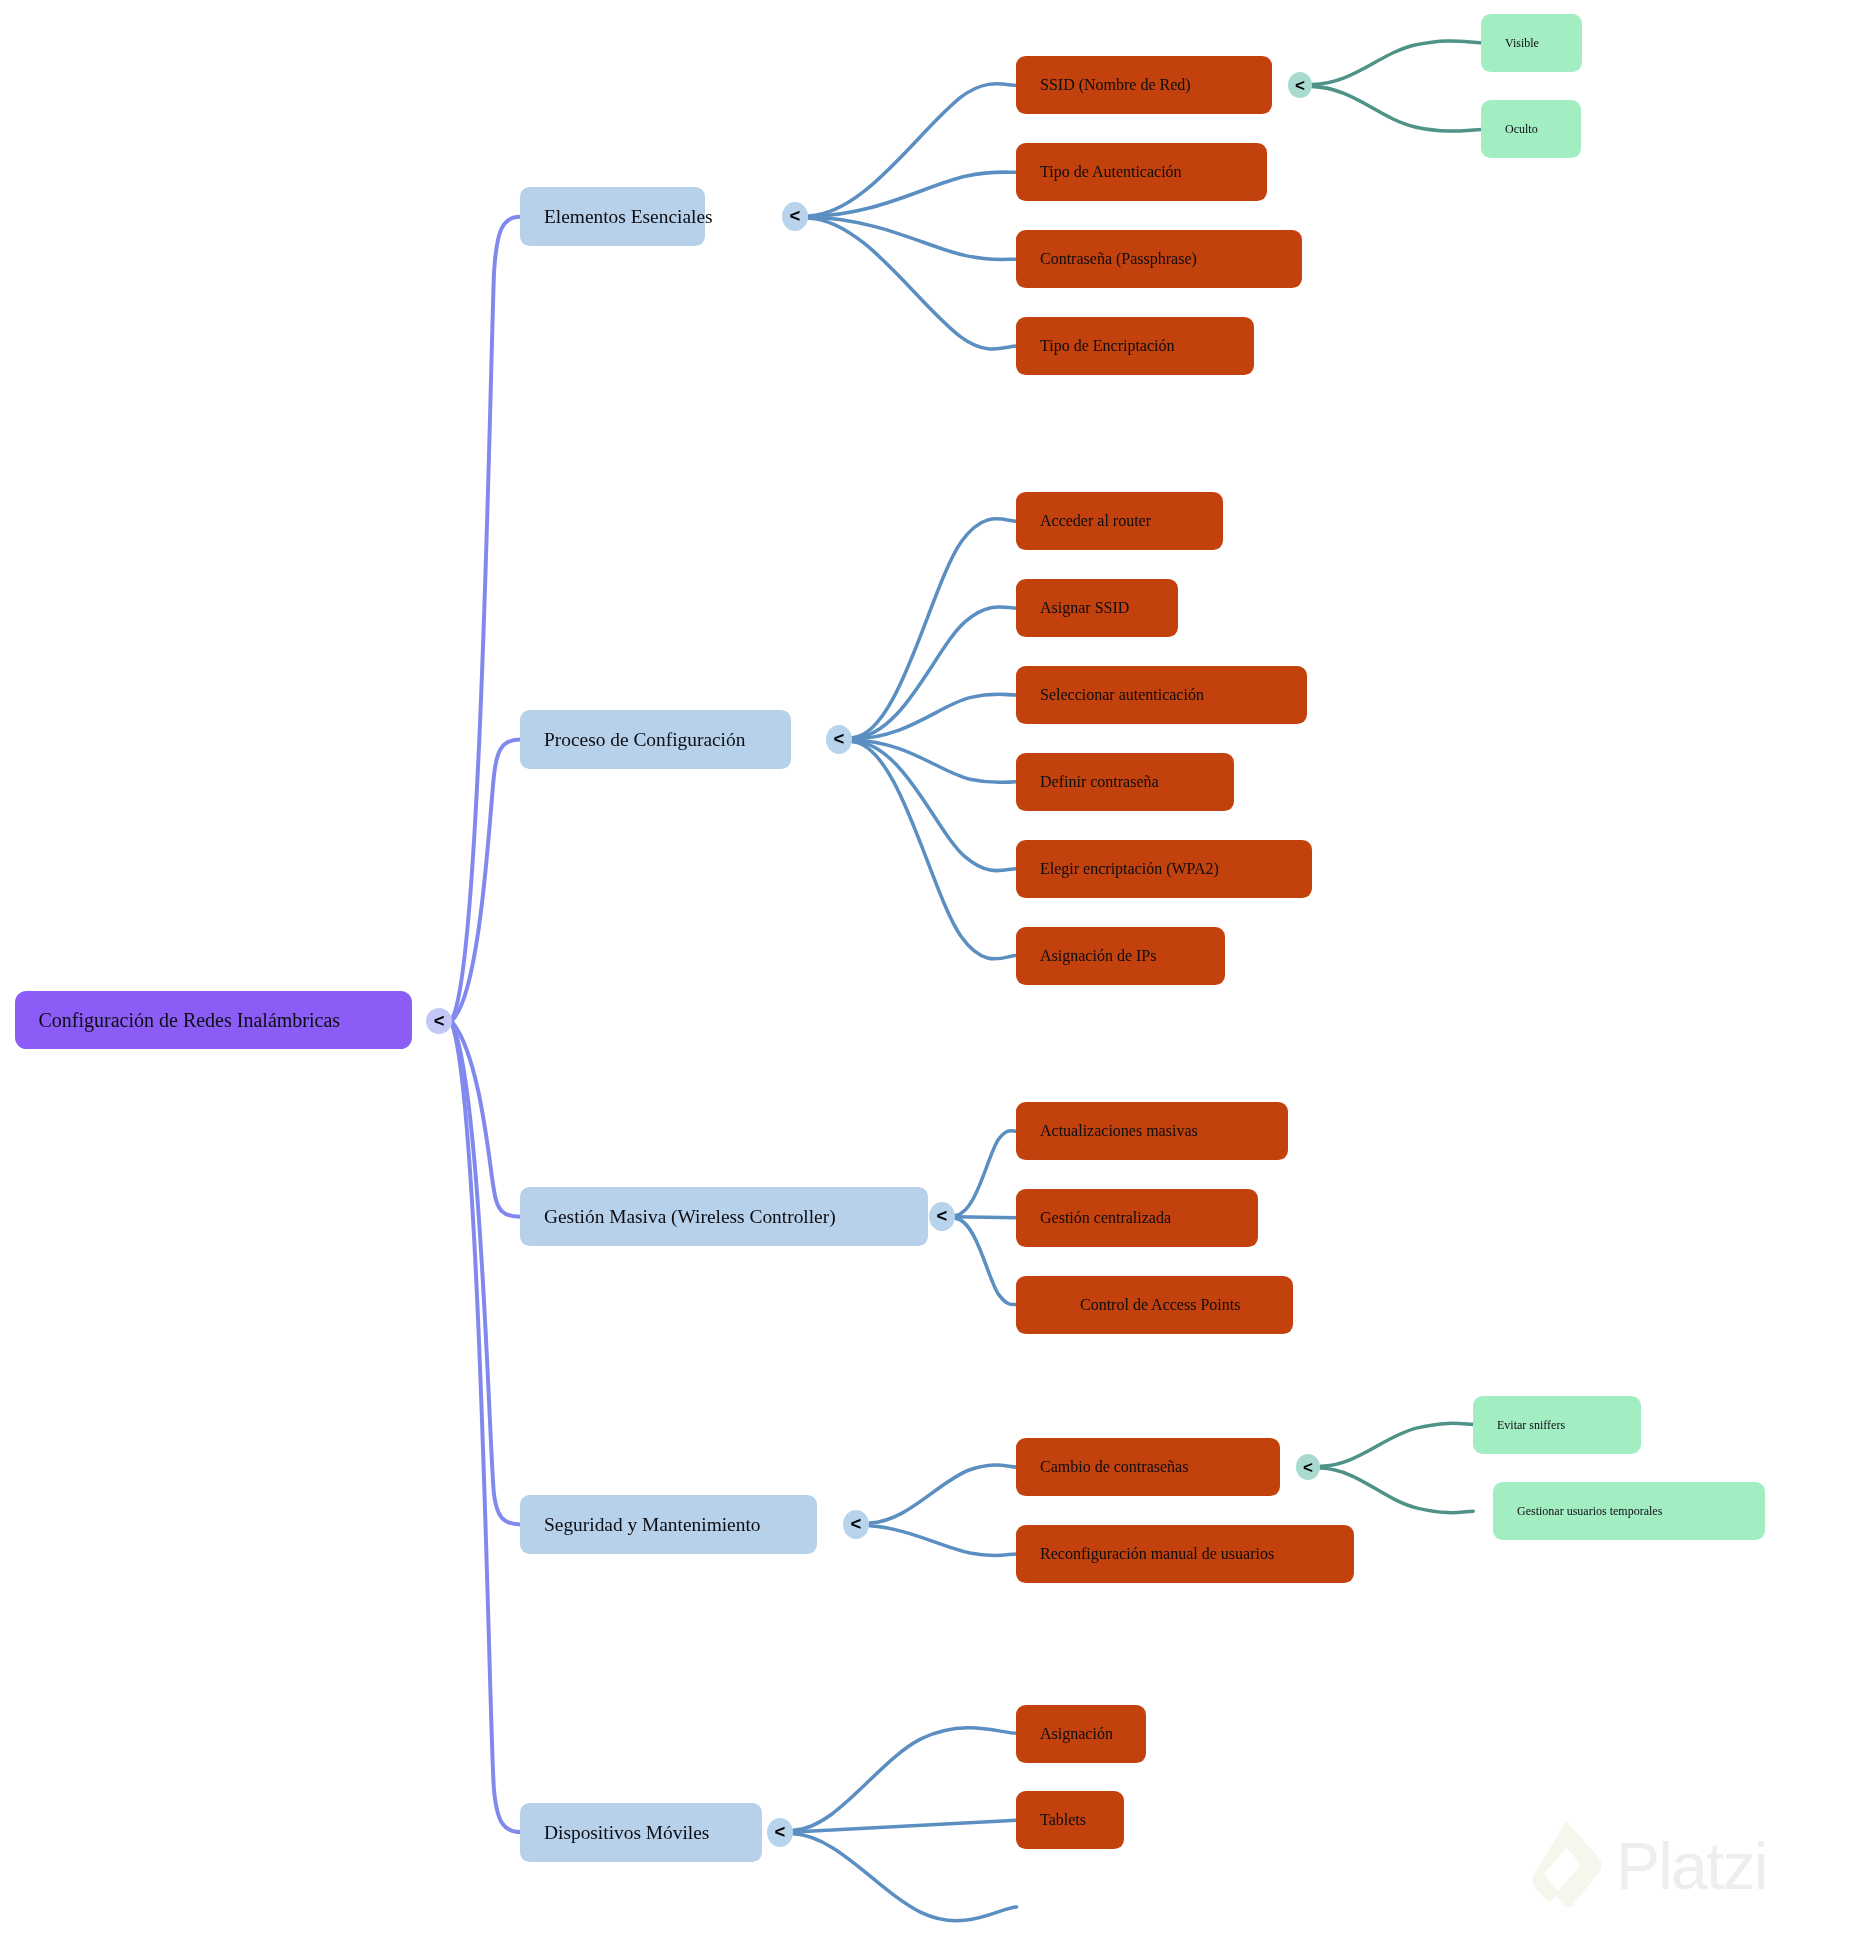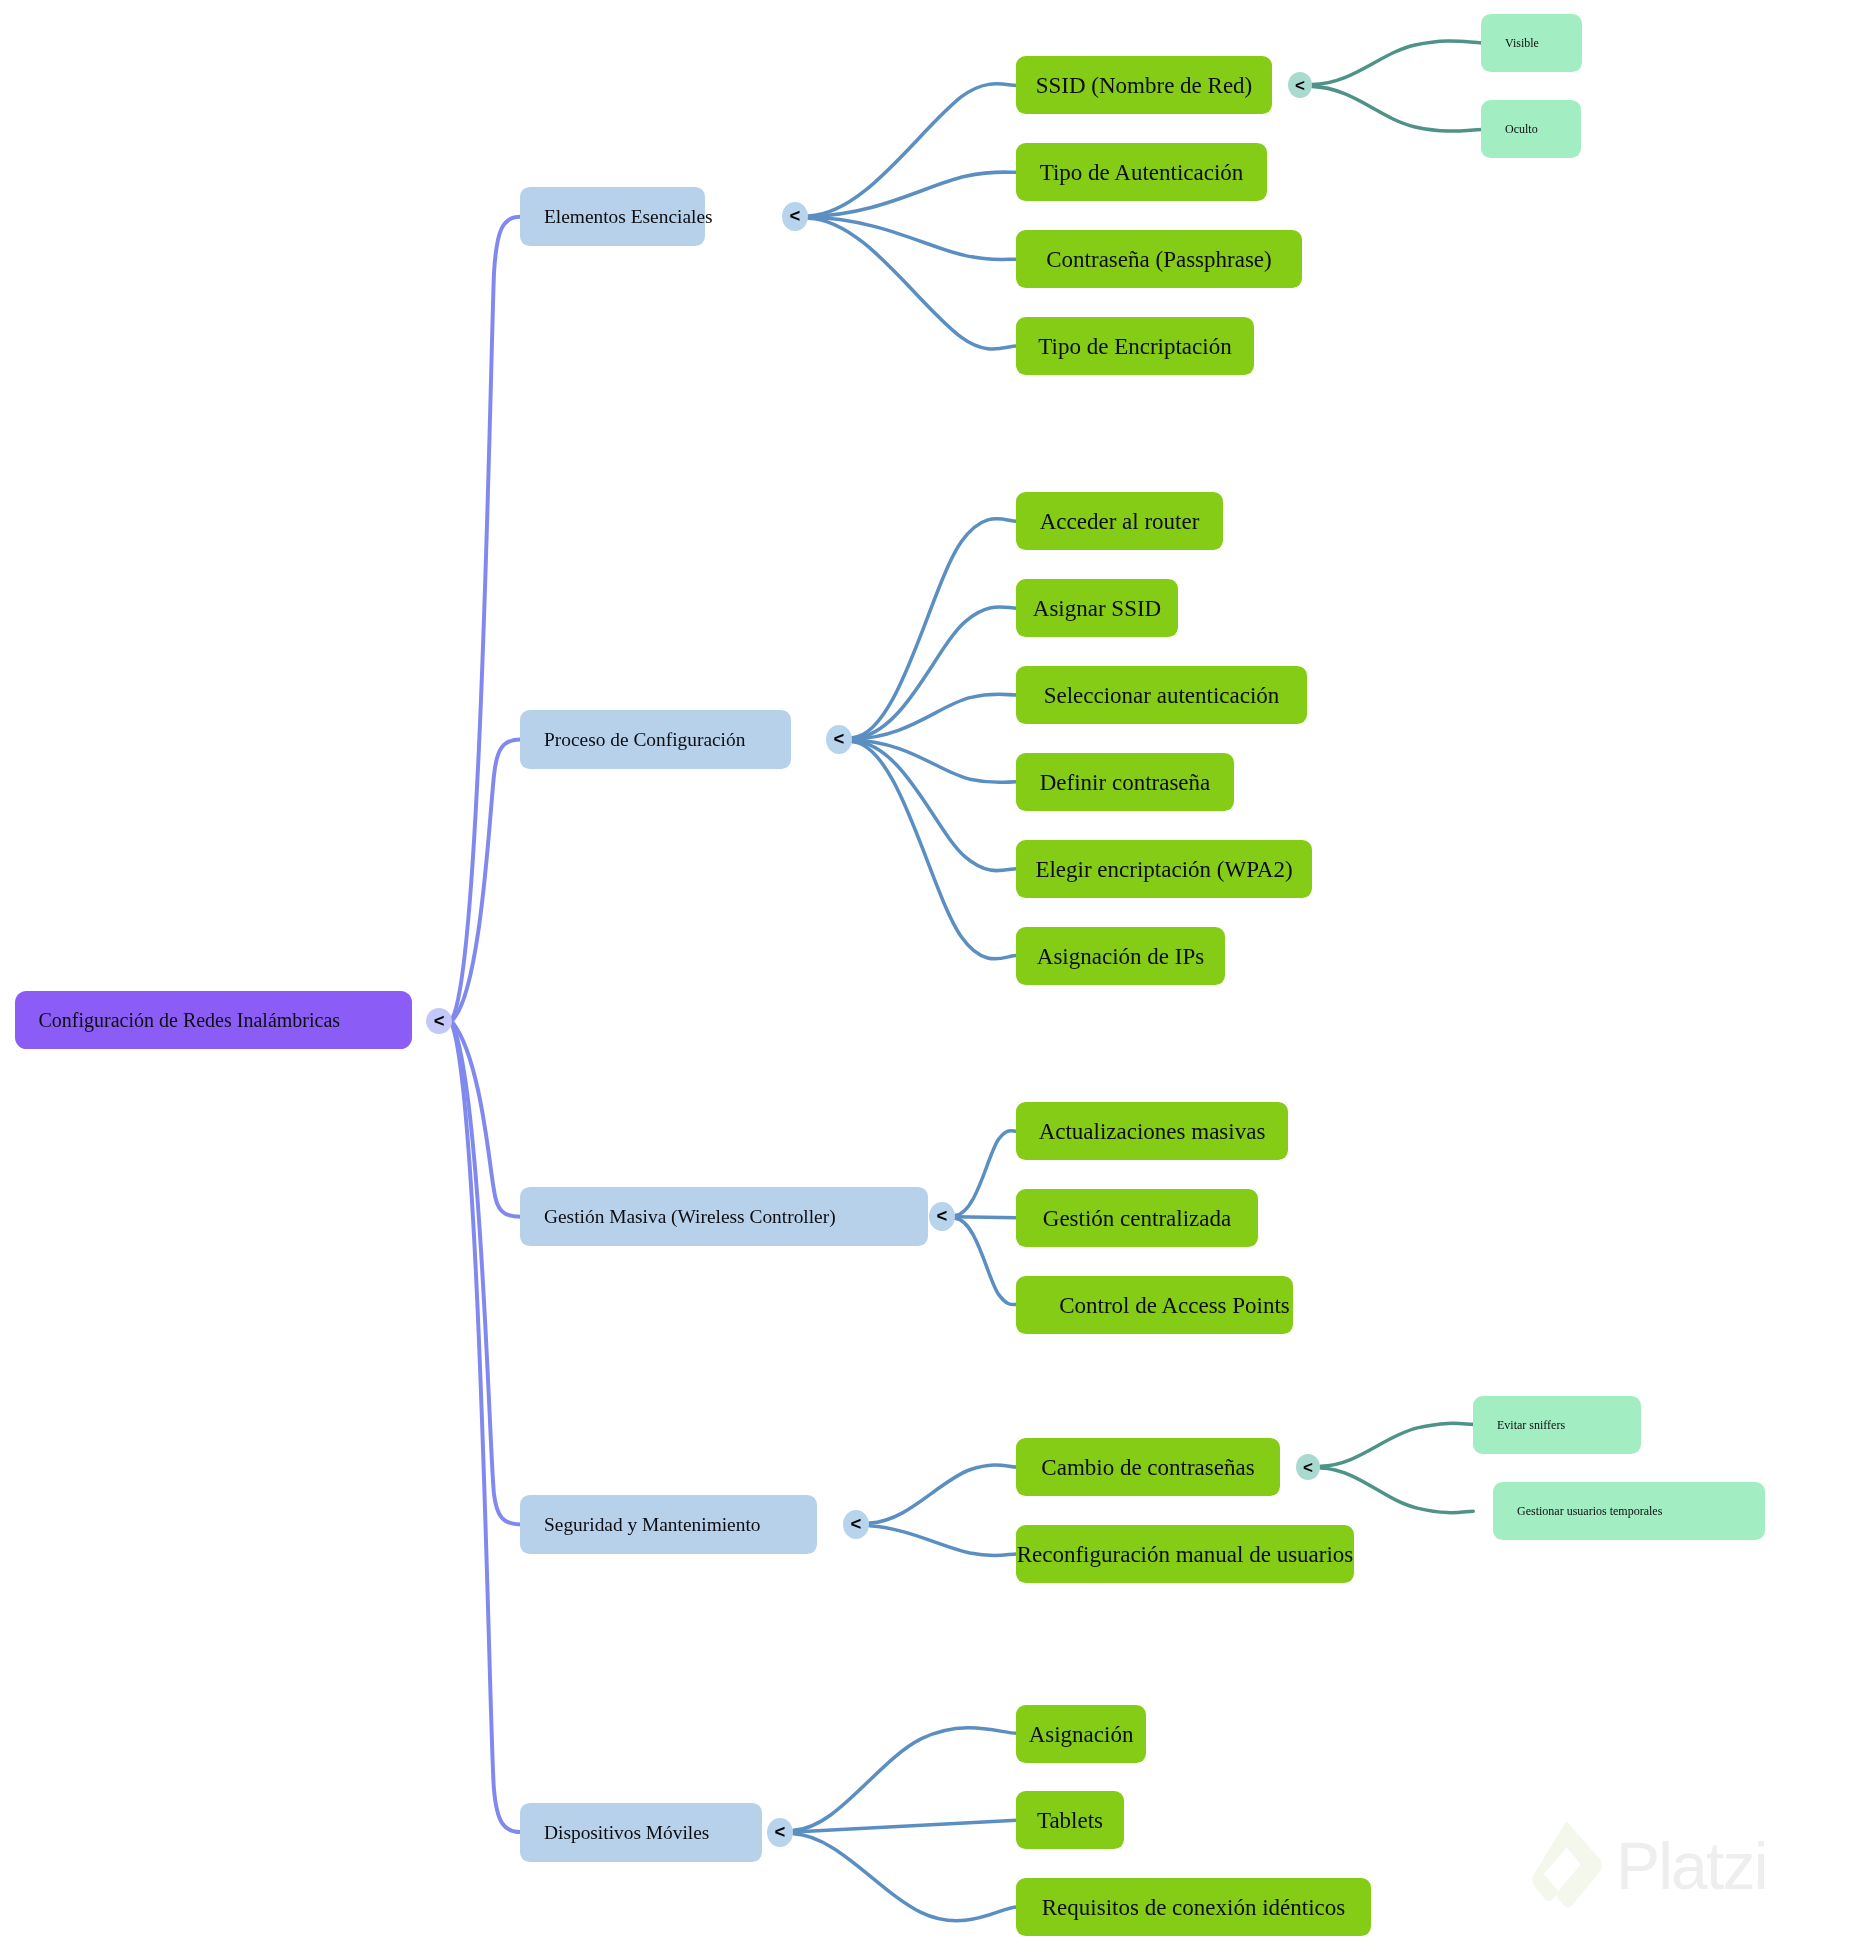--- a/index.html
+++ b/index.html
@@ -4,21 +4,21 @@
 <style>
   html,body{margin:0;padding:0;background:#ffffff;}
   body{font-family:"Liberation Serif", serif;}
   #stage{position:relative;width:1872px;height:1955px;background:#fff;overflow:hidden;}
   #edges{position:absolute;left:0;top:0;width:1872px;height:1955px;}
   .node{position:absolute;box-sizing:border-box;display:flex;align-items:center;border-radius:9.7px;
         color:#0d0d12;white-space:nowrap;}
   .node .lbl{display:block;padding-left:24px;padding-right:24px;line-height:1;}
   .n-root{background:#8b5cf6;font-size:20px;border-radius:11.5px;}
   .n-l1{background:#b7d1eb;font-size:19.4px;}
-  .n-l2{background:#84cc16;font-size:23px;justify-content:center;}
+  .n-l2{background:#c2410c;font-size:16px;}
   .n-l3{background:#a2eec2;font-size:12px;}
   .toggle{position:absolute;border-radius:50%;display:flex;align-items:center;justify-content:center;
           font-family:"Liberation Sans", sans-serif;font-weight:bold;color:#000;line-height:1;}
   .t-root{background:#c3c8f8;}
   .t-l1{background:#b7d4ec;}
   .t-l2{background:#a9dacf;}
   .wm{position:absolute;display:flex;align-items:center;}
   .wm-text{font-family:"Liberation Sans", sans-serif;font-size:66px;color:#eeeeee;letter-spacing:-1.8px;line-height:1;}
 </style>
 </head>
@@ -193,23 +193,20 @@
   <div class="node n-l3" style="left:1473px;top:1482px;width:272px;height:58px;margin-left:20px;">
     <span class="lbl">Gestionar usuarios temporales</span>
   </div>
 
   <div class="node n-l2" style="left:1016px;top:1705px;width:130px;height:58px;">
     <span class="lbl">Asignación</span>
   </div>
   <div class="node n-l2" style="left:1016px;top:1791px;width:108px;height:58px;">
     <span class="lbl">Tablets</span>
   </div>
-  <div class="node n-l2" style="left:1016px;top:1878px;width:355px;height:58px;">
-    <span class="lbl">Requisitos de conexión idénticos</span>
-  </div>
 
   <div class="wm" style="left:1521px;top:1818px;">
     <svg width="95" height="95" viewBox="0 0 100 100">
       <path d="M50 6 L82 42 C86 47 86 53 82 58 L53 93 C51 95 48 95 46 93 L40 86 C37 83 37 79 40 76 L63 49 L48 31 L24 59 L40 78 L33 86 C31 88 28 88 26 86 L15 73 C11 68 11 62 15 57 L46 6 C47 4 49 4 50 6 Z" fill="#f3f7ec"></path>
     </svg>
     <span class="wm-text">Platzi</span>
   </div>
 
 </div>
 

